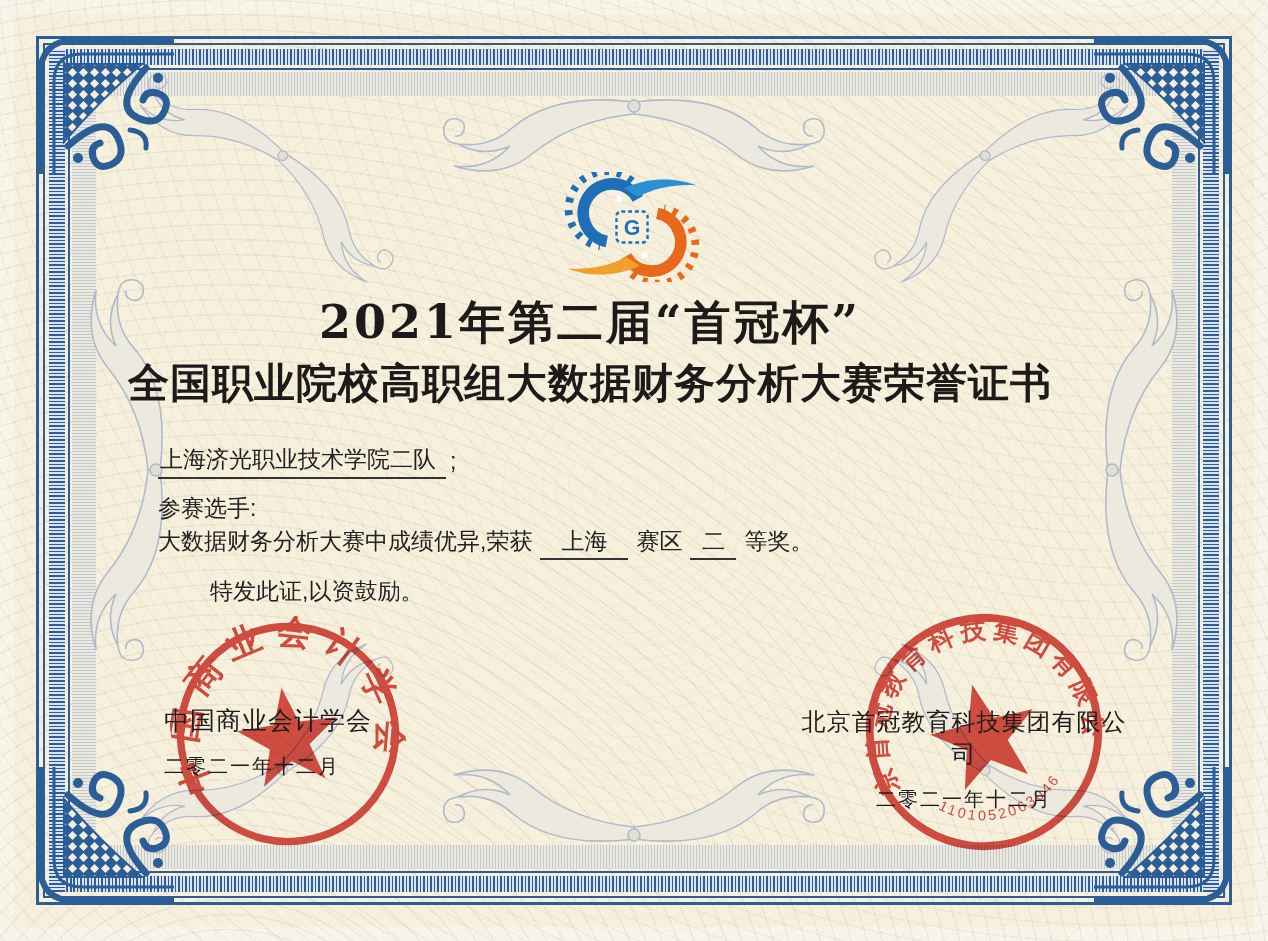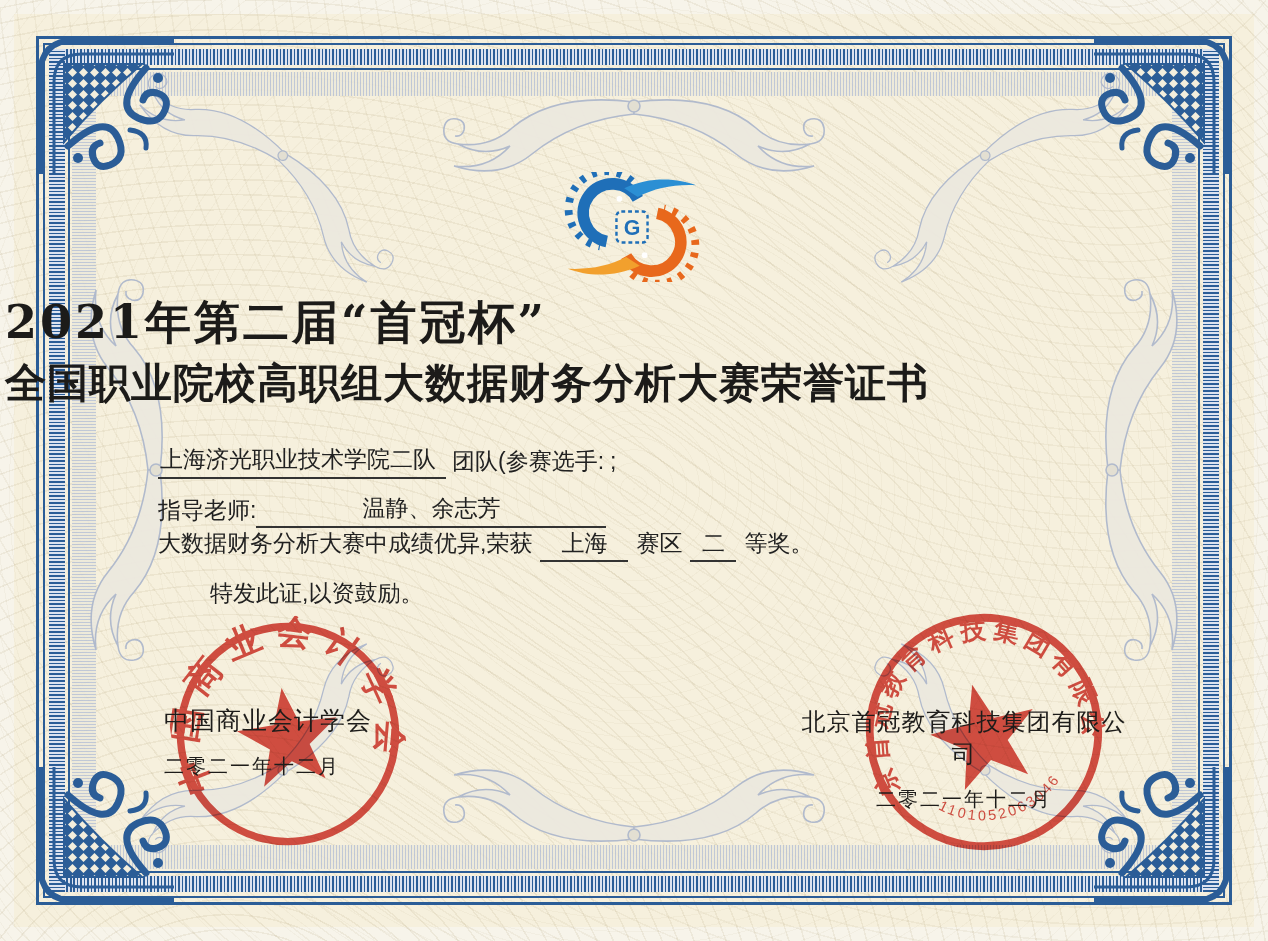--- a/index.html
+++ b/index.html
@@ -56,21 +56,21 @@
   .fl.f-bottom{left:424px;bottom:90px;transform:scaleY(-1);}
   .fl.f-left{left:-80px;top:428px;transform:rotate(90deg);}
   .fl.f-right{left:928px;top:428px;transform:rotate(-90deg);}
   .fl.c-tl{left:60px;top:130px;transform:rotate(38deg) scale(.8);}
   .fl.c-tr{left:788px;top:130px;transform:rotate(-38deg) scale(-.8,.8);}
   .fl.c-bl{left:60px;top:712px;transform:rotate(-38deg) scale(.8,-.8);}
   .fl.c-br{left:788px;top:712px;transform:rotate(38deg) scale(-.8,-.8);}
 
   .logo{position:absolute;left:564px;top:172px;width:136px;height:110px;z-index:4;}
 
-  .title{position:absolute;left:5px;width:1156px;color:#1c1b19;z-index:4;
+  .title{position:absolute;left:12px;width:1156px;text-align:center;color:#1c1b19;z-index:4;
     font-family:"DejaVu Serif","Liberation Serif",serif;font-weight:700;}
   .title.t1{top:292px;font-size:46px;letter-spacing:3px;}
   .title.t2{top:356px;font-size:41px;letter-spacing:1px;}
 
   .bodytext{position:absolute;left:158px;top:444px;width:954px;z-index:4;
     color:var(--ink);font-size:23px;line-height:1.35;}
   .bl-row{display:flex;align-items:flex-end;}
   .u{border-bottom:2px solid #333;}
   .team-name{padding:0 10px 2px 2px;white-space:nowrap;}
   .team-label{white-space:nowrap;padding:0 2px 2px 6px;}
@@ -293,26 +293,24 @@
       <text x="70" y="64" text-anchor="middle" font-size="22" font-weight="bold" fill="#1f6fb8" font-family="Liberation Sans, sans-serif">G</text>
     </svg>
   </div>
 
   <div class="title t1">2021年第二届“首冠杯”</div>
   <div class="title t2">全国职业院校高职组大数据财务分析大赛荣誉证书</div>
 
   <div class="bodytext">
     <div class="bl-row">
       <span class="u team-name">上海济光职业技术学院二队</span>
-      <span class="team-label">团队(参赛选手:</span>
       <span class="semi">;</span>
     </div>
     <div class="bl-row row2">
-      <span class="advisor-label">指导老师:</span>
-      <span class="u advisors-blank">温静、余志芳</span>
+      <span class="advisor-label">参赛选手:</span>
     </div>
     <div class="row3">
       <span>大数据财务分析大赛中成绩优异,荣获</span><span class="u region-blank">上海</span><span>赛区</span><span class="u rank-blank">二</span><span>等奖。</span>
     </div>
     <div class="row4">特发此证,以资鼓励。</div>
   </div>
 
   <div class="seal seal-left">
     <svg width="232" height="232" viewBox="0 0 220 220" xmlns="http://www.w3.org/2000/svg">
       <defs>

